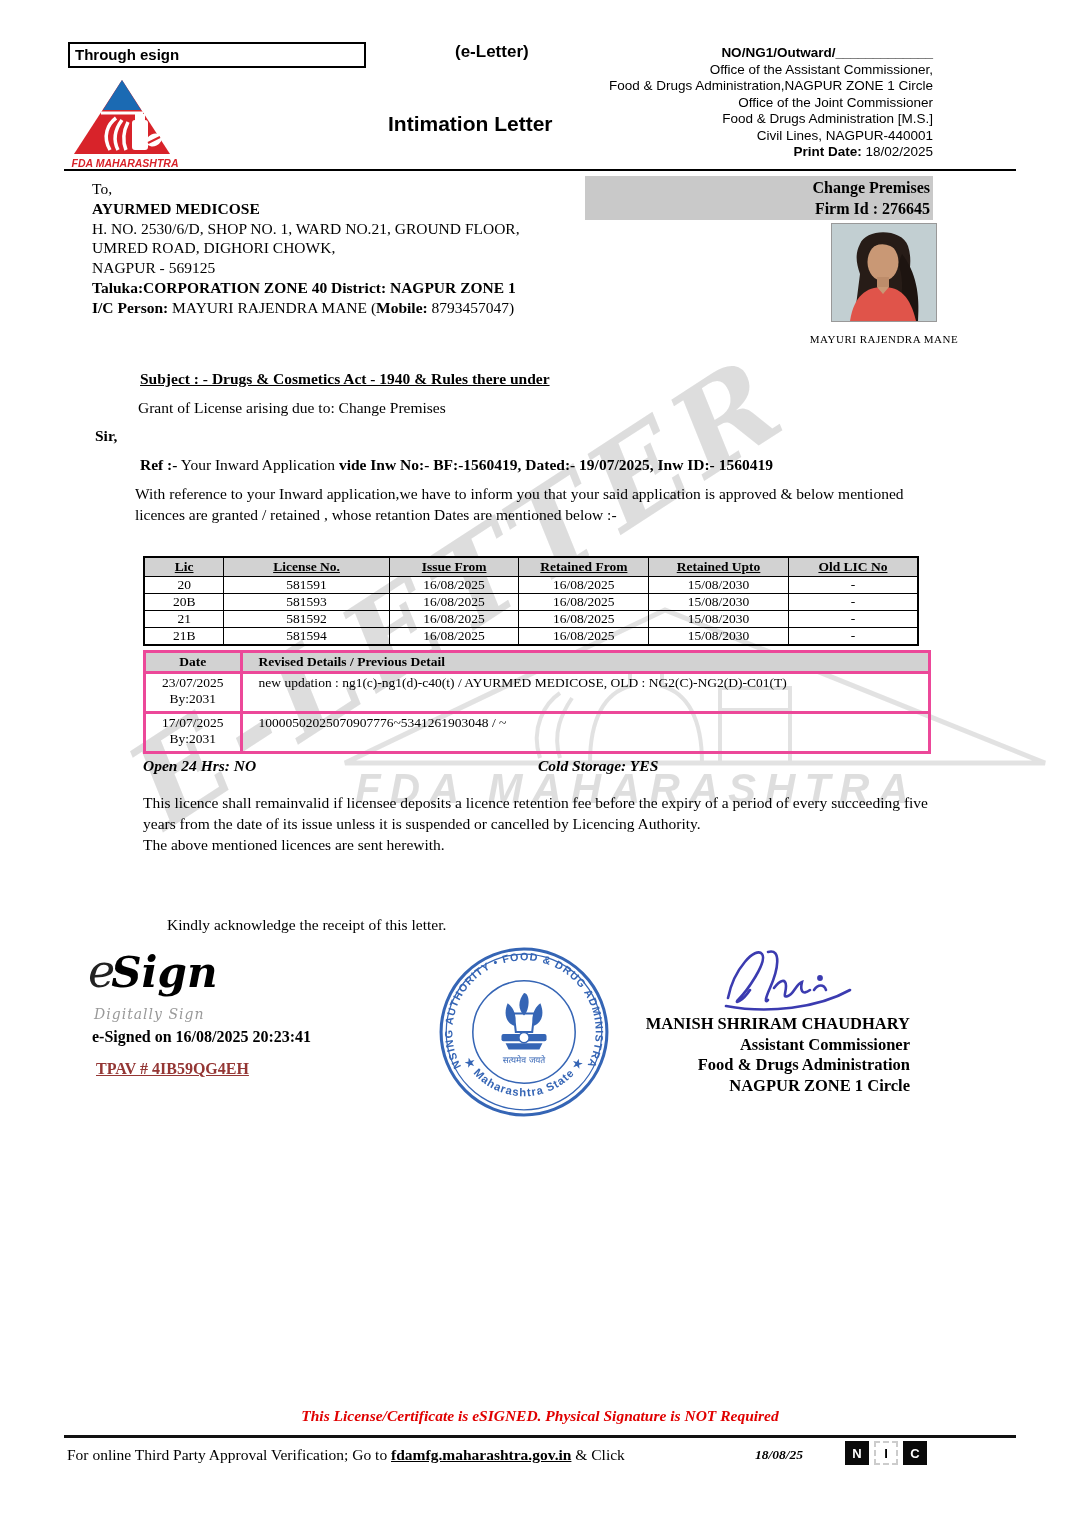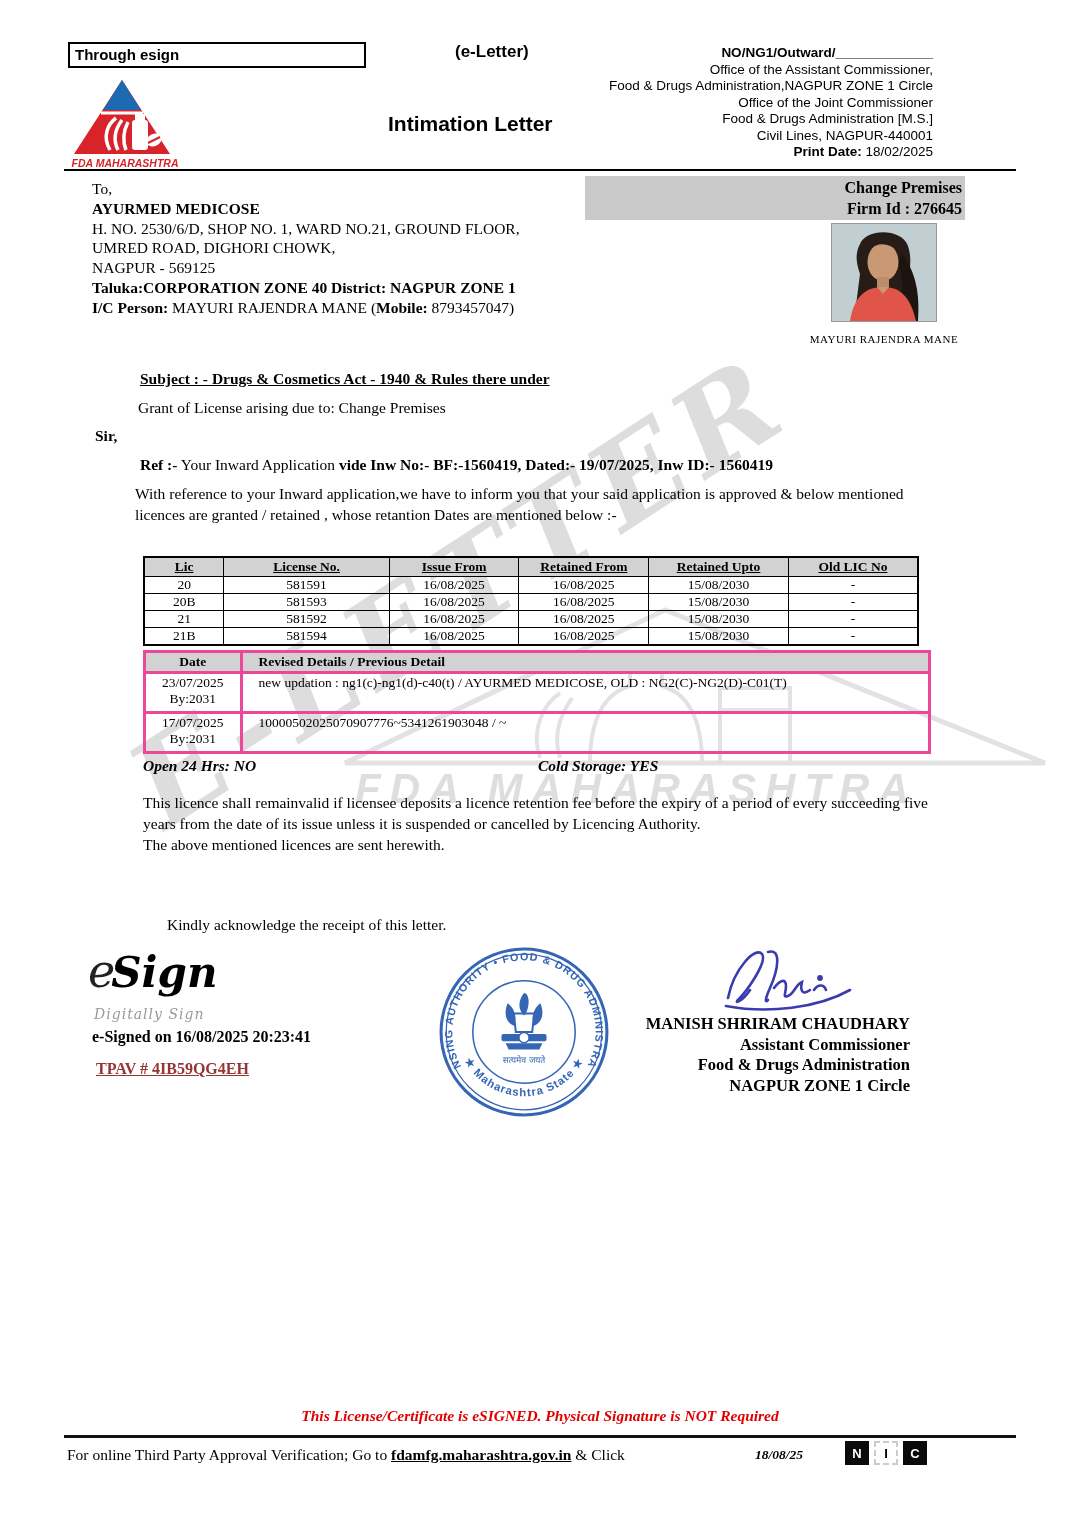--- a/index.html
+++ b/index.html
@@ -32,21 +32,21 @@
   .intim-title { left:388px; top:112px; font-family:"Liberation Sans", sans-serif; font-weight:bold; font-size:21px; }
   .office-block {
     right:147px; top:45px; text-align:right;
     font-family:"Liberation Sans", sans-serif; font-size:13.5px; line-height:16.5px;
   }
   .office-block .b { font-weight:bold; }
   .header-rule { left:64px; top:169px; width:952px; height:2px; background:#000; }
 
   
   .premises-box {
-    left:585px; top:176px; width:380px; height:44px; background:#c9c9c9;
+    left:585px; top:176px; width:348px; height:44px; background:#c9c9c9;
     text-align:right; font-weight:bold; font-size:16px; line-height:21px; padding:1px 3px 0 0;
   }
   .recipient { left:92px; top:179px; width:480px; font-size:15.5px; line-height:19.8px; }
   .recipient .b { font-weight:bold; }
   .photo-frame { left:831px; top:223px; width:106px; height:99px; border:1px solid #999; }
   .photo-caption { left:788px; top:333px; width:192px; text-align:center; font-size:11px; letter-spacing:.5px; }
 
   
   .subject { left:140px; top:370px; font-weight:bold; font-size:15.5px; text-decoration:underline; }
   .grant { left:138px; top:399px; font-size:15.5px; }

